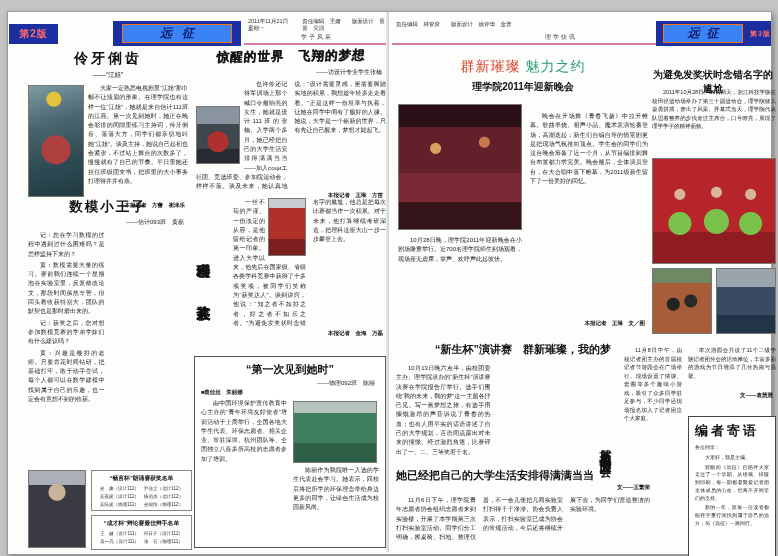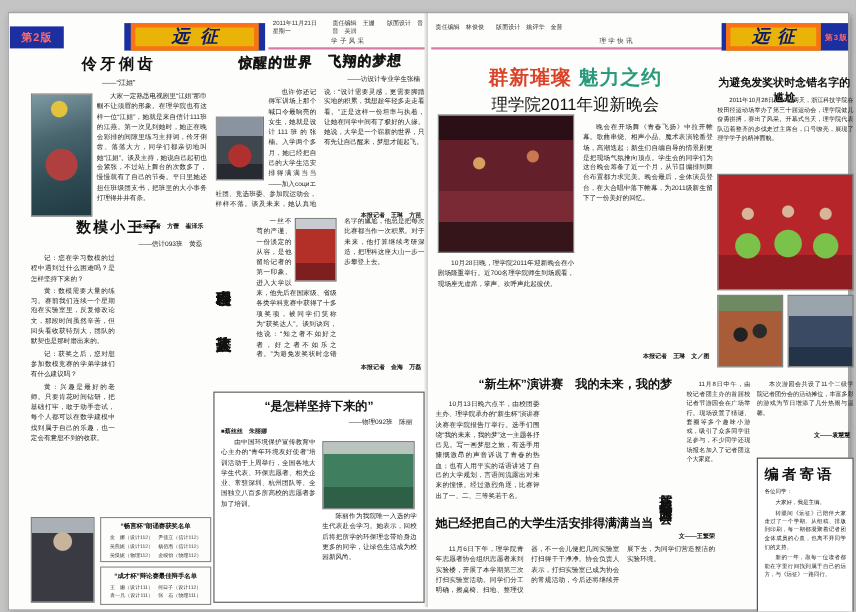--- a/index.html
+++ b/index.html
@@ -5,23 +5,23 @@
   html,body{margin:0;padding:0;}
   body{background:#9a9a9a;font-family:"Liberation Sans",sans-serif;}
   #canvas{position:relative;width:778px;height:556px;background:#c4c4c4;overflow:hidden;}
   #paper{position:absolute;left:7px;top:11px;width:763px;height:542px;background:#fdfdfb;
          border:1px solid #9a9a9a;box-shadow:2px 3px 6px rgba(0,0,0,.35);}
   .abs{position:absolute;}
   
   .plabel{background:var(--brand-blue);color:var(--label-red);font-weight:bold;font-size:10px;
           display:flex;align-items:center;justify-content:center;letter-spacing:1px;}
   .mast-outer{background:var(--brand-blue);display:flex;align-items:center;justify-content:center;}
-  .mast-inner{background:#eab308;border:4px solid #f97316;width:84%;height:70%;display:flex;
+  .mast-inner{background:#3b82f6;border:1px solid #f97316;width:84%;height:70%;display:flex;
           align-items:center;justify-content:center;font-family:"DejaVu Serif",serif;
-          font-style:italic;font-weight:bold;color:#0d1b66;font-size:16px;letter-spacing:10px;text-indent:10px;}
+          font-style:italic;font-weight:bold;color:#0d1b66;font-size:12px;letter-spacing:10px;text-indent:10px;}
   .hline{font-size:5.5px;color:#333;display:flex;justify-content:space-between;align-items:center;}
   .section-lab{font-size:6px;color:#444;text-align:center;letter-spacing:2px;}
   .rule{height:2px;background:var(--rule-pink);}
   .fold{background:linear-gradient(90deg,rgba(0,0,0,0) 0%,rgba(0,0,0,.18) 45%,rgba(255,255,255,.5) 55%,rgba(0,0,0,0) 100%);}
   
   .t-main{font-weight:bold;color:#111;text-align:center;}
   .t-sub{font-size:6.5px;color:#222;text-align:center;}
   .t-sub-r{font-size:6px;color:#222;text-align:right;padding-right:4px;}
   .body{font-size:6px;line-height:1.55;color:#1c1c1c;text-align:justify;overflow:hidden;}
   .body p{margin:0 0 2px 0;text-indent:2em;}
@@ -141,60 +141,60 @@
       <div class="body cols2" style="height:132px;">
         <div class="photo" style="width:38px;height:58px;float:right;margin:0 0 2px 3px;
              background:linear-gradient(180deg,#c8ccd0 0 16%, #b23028 16% 72%, #7e1f1f 72%);"></div>
         <p>一丝不苟的严谨、一份淡定的从容，是他留给记者的第一印象。进入大学以来，他先后在国家级、省级各类学科竞赛中获得了十多项奖项，被同学们笑称为“获奖达人”。谈到诀窍，他说：“知之者不如好之者，好之者不如乐之者。”为避免发奖状时念错名字的尴尬，他总是把每次比赛都当作一次积累。对于未来，他打算继续考研深造，把理科这座大山一步一步攀登上去。</p>
       </div>
       <div class="byline">本报记者　金海　万磊</div>
     </div>
   </div>
 
   <div class="abs framed" style="left:194px;top:356px;width:192px;height:192px;border-color:#555;">
-    <div class="t-main" style="font-size:11px;">“是怎样坚持下来的”</div>
+    <div class="t-main" style="font-size:11px;">“第一次见到她时”</div>
     <div class="t-sub-r" style="margin:2px 0 1px;">——物理092班　陈丽</div>
     <div style="font-size:5.5px;font-weight:bold;color:#222;margin:1px 0 3px;">■蔡丝丝　朱丽娜</div>
     <div style="display:flex;gap:6px;">
       <div class="body" style="width:86px;height:142px;">
         <p>由中国环境保护宣传教育中心主办的“青年环境友好使者”培训活动于上周举行，全国各地大学生代表、环保志愿者、相关企业、常驻深圳、杭州团队等、全国独立八百多所高校的志愿者参加了培训。</p>
       </div>
       <div style="flex:1;">
         <div class="photo" style="width:84px;height:62px;margin:2px 0 3px;
              background:linear-gradient(180deg,#b9c4bf 0 18%, #3f7f5f 18% 68%, #2d6046 68%);"></div>
         <div class="body" style="height:74px;">
             <p>陈丽作为我院唯一入选的学生代表赴会学习。她表示，回校后将把所学的环保理念带给身边更多的同学，让绿色生活成为校园新风尚。</p>
           </div>
       </div>
     </div>
   </div>
 
   <div class="abs" style="left:398px;top:58px;width:250px;text-align:center;">
-    <div style="font-size:18px;font-weight:bold;letter-spacing:1px;text-align:center;">
+    <div style="font-size:14px;font-weight:normal;letter-spacing:1px;text-align:center;">
       <span class="c-red">群新璀璨</span>
       <span class="c-teal">魅力之约</span>
     </div>
-    <div style="font-size:15px;font-weight:normal;color:#111;margin-top:4px;">理学院2011年迎新晚会</div>
+    <div style="font-size:10px;font-weight:bold;color:#111;margin-top:4px;">理学院2011年迎新晚会</div>
   </div>
   <div class="abs photo" style="left:398px;top:104px;width:124px;height:126px;
        background:
          radial-gradient(circle at 30% 35%, #d8a060 0 5px, rgba(0,0,0,0) 6px),
          radial-gradient(circle at 70% 30%, #c87850 0 5px, rgba(0,0,0,0) 6px),
          linear-gradient(180deg,#2a0f16 0 18%, #64202a 18% 55%, #7a2a34 55% 78%, #35141a 78%);"></div>
   <div class="abs body" style="left:398px;top:236px;width:124px;height:100px;">
     <p>10月28日晚，理学院2011年迎新晚会在小剧场隆重举行。近700名理学院师生到场观看，现场座无虚席，掌声、欢呼声此起彼伏。</p>
   </div>
   <div class="abs" style="left:530px;top:112px;width:118px;">
     <div class="body" style="height:208px;">
         <p>晚会在开场舞《青春飞扬》中拉开帷幕。歌曲串烧、相声小品、魔术表演轮番登场，高潮迭起；新生们自编自导的情景剧更是把现场气氛推向顶点。学生会的同学们为这台晚会筹备了近一个月，从节目编排到舞台布置都力求完美。晚会最后，全体演员登台，在大合唱中落下帷幕，为2011级新生留下了一份美好的回忆。</p>
       </div>
     <div class="byline">本报记者　王琳　文／图</div>
   </div>
 
-  <div class="abs t-main" style="left:396px;top:342px;width:254px;font-size:11px;">“新生杯”演讲赛　我的未来，我的梦</div>
+  <div class="abs t-main" style="left:396px;top:342px;width:254px;font-size:11px;">“新生杯”演讲赛　群新璀璨，我的梦</div>
   <div class="abs body cols2" style="left:396px;top:364px;width:196px;height:96px;">
     <p>10月13日晚六点半，由校团委主办、理学院承办的“新生杯”演讲赛决赛在学院报告厅举行。选手们围绕“我的未来，我的梦”这一主题各抒己见。写一画梦想之旅，有选手用慷慨激昂的声音诉说了青春的热血；也有人用平实的话语讲述了自己的大学规划，言语间流露出对未来的憧憬。经过激烈角逐，比赛评出了一、二、三等奖若干名。</p>
   </div>
 
   <div class="abs t-main" style="left:396px;top:468px;width:254px;font-size:11px;text-align:left;">她已经把自己的大学生活安排得满满当当</div>
   <div class="abs byline" style="left:530px;top:484px;width:120px;">文——王繁荣</div>
   <div class="abs body cols3" style="left:396px;top:496px;width:254px;height:54px;">
     <p>11月6日下午，理学院青年志愿者协会组织志愿者来到实验楼，开展了本学期第三次打扫实验室活动。同学们分工明确，擦桌椅、扫地、整理仪器，不一会儿便把几间实验室打扫得干干净净。协会负责人表示，打扫实验室已成为协会的常规活动，今后还将继续开展下去，为同学们营造整洁的实验环境。</p>
   </div>
 

